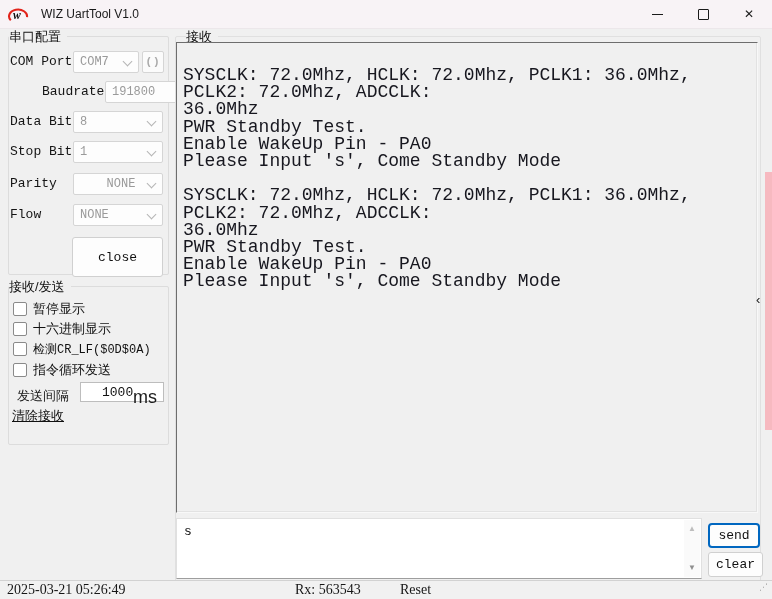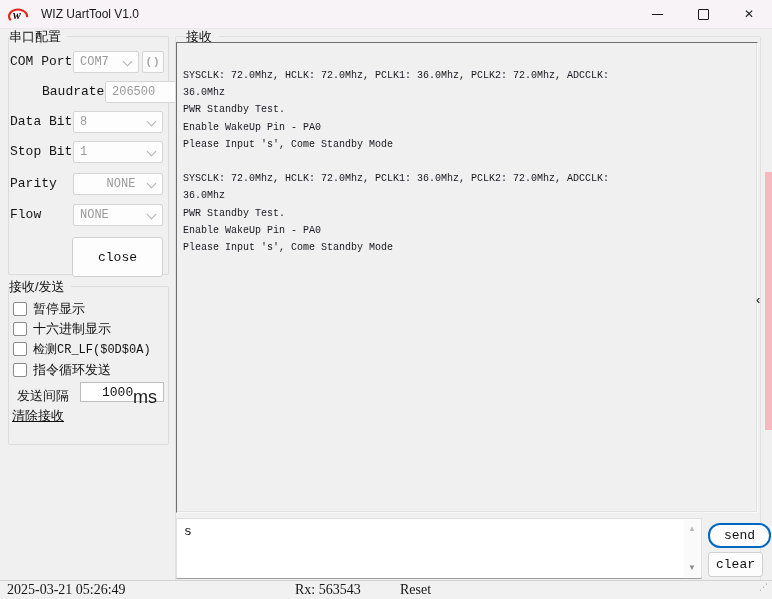--- a/index.html
+++ b/index.html
@@ -70,38 +70,38 @@
 
   
   .rx-area{
     position:absolute;left:176px;top:42px;width:580px;height:469px;
     background:#f0f0f0;
     border:1px solid;border-color:#6d6d6d #f8f8f8 #f8f8f8 #6d6d6d;
     box-shadow:inset -1px -1px 0 #e2e2e2;
   }
   .rx-text{
     position:absolute;left:6px;top:24px;right:4px;bottom:4px;
-    font-size:10px;line-height:17.2px;white-space:pre-wrap;color:#17171f;overflow:hidden;
+    font-size:18px;line-height:17.2px;white-space:pre-wrap;color:#17171f;overflow:hidden;
   }
 
   
   .send-box{
     position:absolute;left:176px;top:518px;width:524px;height:59px;
     background:#fff;border:1px solid #e0e0e0;border-bottom:1px solid #9e9e9e;
   }
   .send-input{
     position:absolute;left:0;top:0;width:500px;height:55px;border:none;outline:none;resize:none;
     background:transparent;font-size:13px;padding:5px 0 0 7px;
     font-family:"Liberation Mono","DejaVu Sans Mono",monospace;color:#111;
   }
   .send-scroll{position:absolute;right:1px;top:1px;width:16px;bottom:1px;background:#fafafa;}
   .arr{position:absolute;left:0;width:16px;height:14px;text-align:center;font-size:8px;line-height:14px;}
   .arr-up{top:2px;color:#bdbdbd;}
   .arr-down{bottom:2px;color:#8f8f8f;}
-  .send-btn{position:absolute;left:708px;top:523px;width:63px;height:25px;border:2px solid #0067c0;border-radius:12px;}
+  .send-btn{position:absolute;left:708px;top:523px;width:52px;height:25px;border:2px solid #0067c0;border-radius:4px;}
   .clear-btn{position:absolute;left:708px;top:552px;width:55px;height:25px;}
 
   
   .statusbar{
     position:absolute;left:0;top:580px;width:772px;height:19px;
     background:#f1f1f1;border-top:1px solid #d2d2d2;font-size:14px;color:#161616;
   }
   .statusbar span{position:absolute;top:1px;}
   .st-time{left:7px;}
   .st-tx{left:166px;margin-top:20px;}
@@ -148,21 +148,21 @@
     <span class="chev"></span>
   </div>
   <div class="refresh-btn mono">
     <span>()</span>
   </div>
 </div>
 
 <div class="field-row mono" style="top:81px;width:168px;margin-left:32px;">
   <span class="field-label">Baudrate</span>
   <div class="select mono" style="left:73px;width:82px;">
-    <span>206500</span>
+    <span>191800</span>
     <span class="chev"></span>
   </div>
 </div>
 
 <div class="field-row mono" style="top:111px;width:168px;">
   <span class="field-label">Data Bit</span>
   <div class="select mono" style="left:73px;width:82px;">
     <span>8</span>
     <span class="chev"></span>
   </div>

